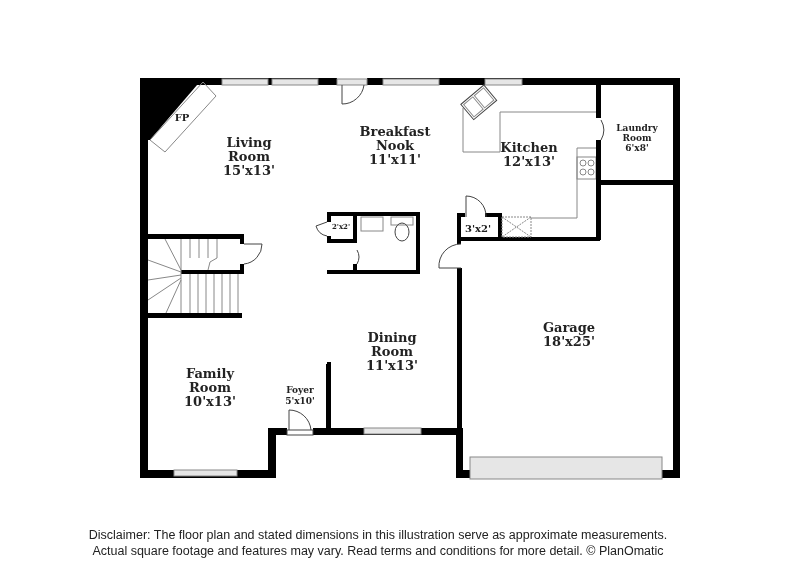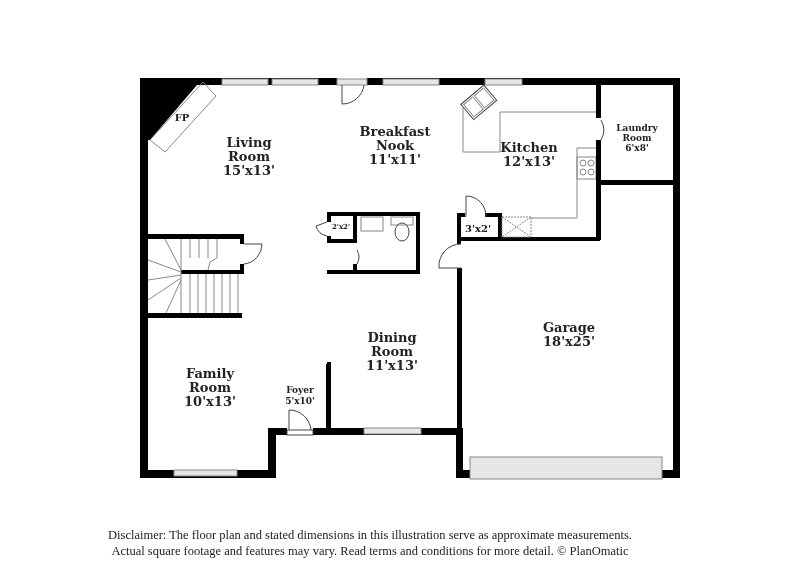--- a/index.html
+++ b/index.html
@@ -3,21 +3,21 @@
 <meta charset="utf-8">
 <style>
   html, body { margin:0; padding:0; background:#ffffff; }
   body { width:800px; height:582px; position:relative; overflow:hidden; font-family:"DejaVu Serif", serif; }
   svg { position:absolute; left:0; top:0; }
   .wall { fill:#000; }
   .thin { fill:none; stroke:#888; stroke-width:1; }
   .thin-dark { fill:none; stroke:#444; stroke-width:1; }
   .win { fill:#e6e6e6; stroke:#888; stroke-width:1; }
   .lbl { font-family:"DejaVu Serif", serif; font-weight:bold; fill:#222; text-anchor:middle; }
-  .disclaimer { position:absolute; left:4px; width:732px; text-align:center; font-family:Liberation Serif, serif; font-size:12.5px; color:#222; line-height:16px; }
+  .disclaimer { position:absolute; left:12px; width:732px; text-align:center; font-family:Liberation Sans, sans-serif; font-size:12.5px; color:#222; line-height:16px; }
 </style>
 </head>
 <body>
 
 <svg width="800" height="582" viewBox="0 0 800 582">
 
   <rect class="wall" x="140" y="78" width="540" height="7"></rect>
 
   <rect class="wall" x="140" y="78" width="8" height="400"></rect>
 

